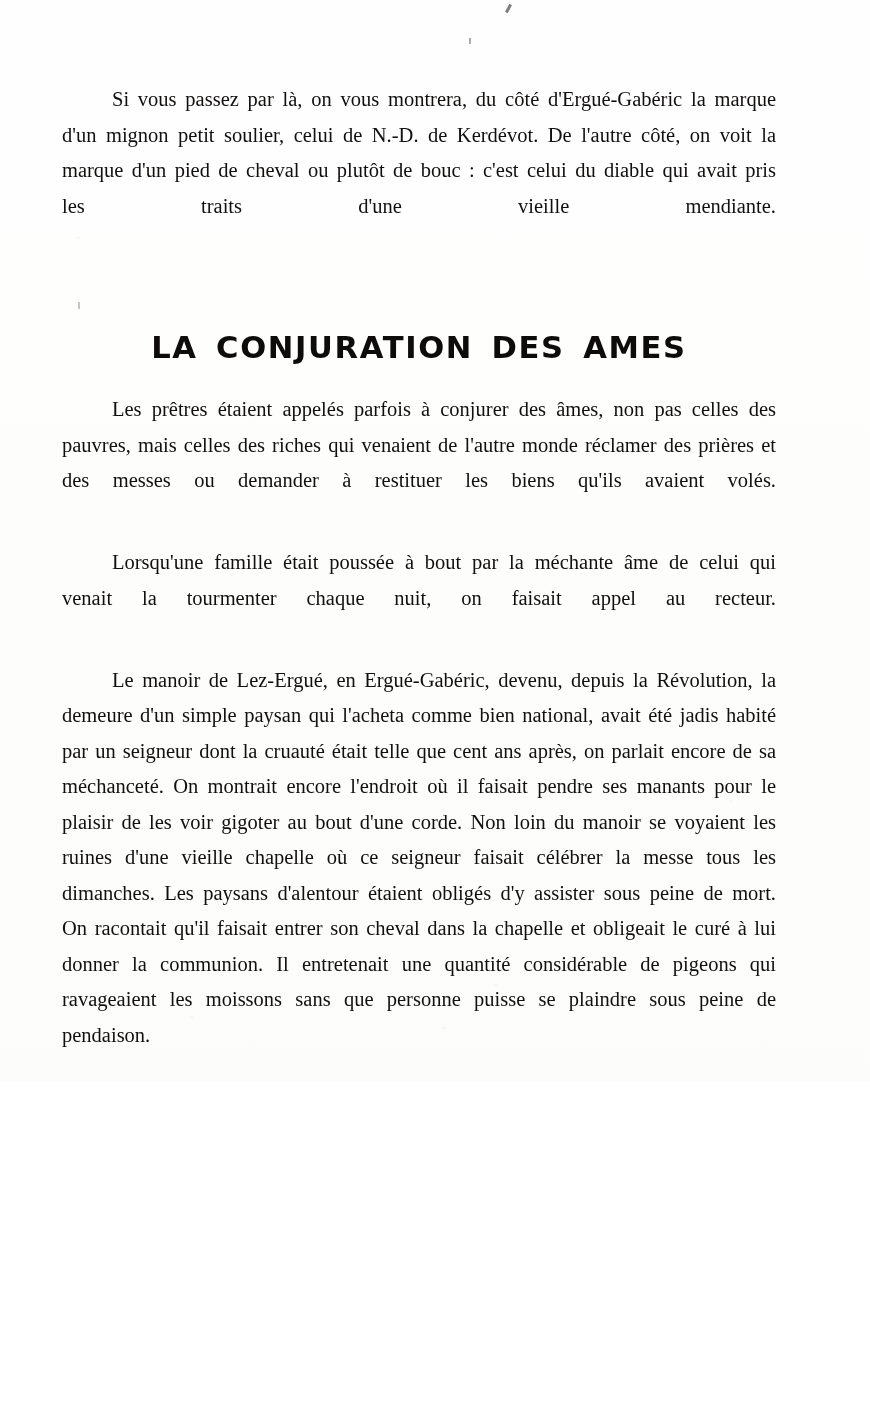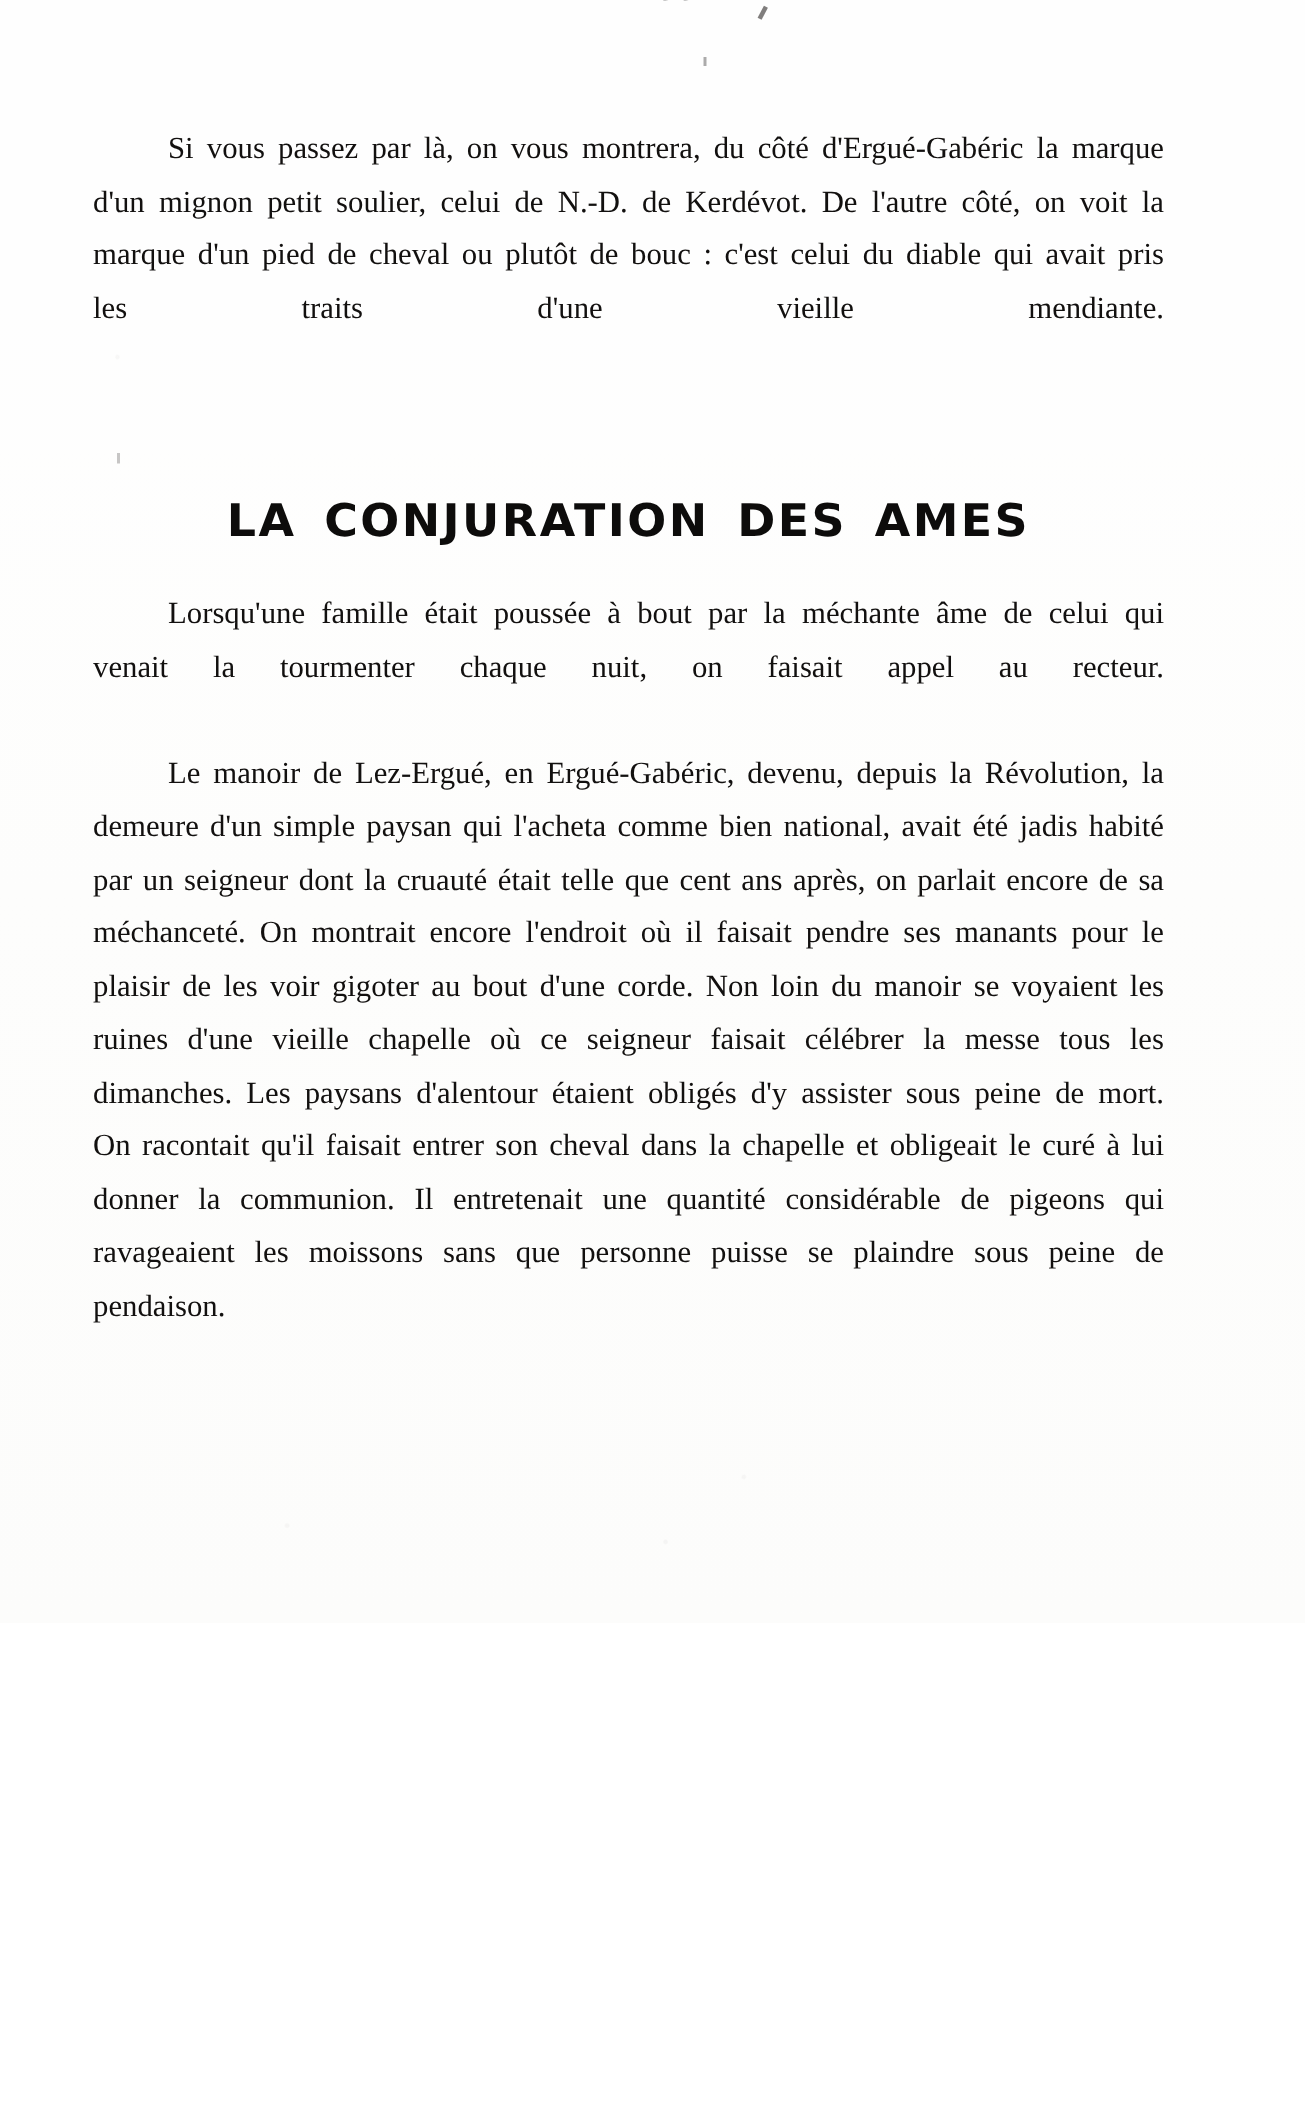--- a/index.html
+++ b/index.html
@@ -80,20 +80,21 @@
     margin: 0 0 0 0;
     text-align: justify;
     text-justify: inter-word;
     text-indent: 50px;
     font-size: 20.5px;
     line-height: 35.5px;
     word-spacing: 1.5px;
     -webkit-font-smoothing: none;
   }
   p.para + p.para {
+    margin-top: 11px;
   }
   
   p.para::after {
     content: "";
     display: inline-block;
     width: 100%;
   }
 
   h1#section-heading {
     margin: 0;
@@ -132,17 +133,18 @@
   <div class="speck" style="left:447px; top:1382px; width:3px; height:4px; opacity:0.22;"></div>
   <div class="speck" style="left:222px; top:1332px; width:5px; height:4px; opacity:0.18;"></div>
 
   <div id="textblock">
     <p class="para">Si vous passez par là, on vous montrera, du côté d'Ergué-Gabéric la marque d'un mignon petit soulier, celui de N.-D. de Kerdévot. De l'autre côté, on voit la marque d'un pied de cheval ou plutôt de bouc : c'est celui du diable qui avait pris les traits d'une vieille mendiante.</p>
   </div>
 
   <h1 id="section-heading">LA CONJURATION DES AMES</h1>
 
   <div id="textblock-body" style="position:absolute; left:62px; top:392px; width:714px;">
+    <p class="para">Les prêtres étaient appelés parfois à conjurer des âmes, non pas celles des pauvres, mais celles des riches qui venaient de l'autre monde réclamer des prières et des messes ou demander à restituer les biens qu'ils avaient volés.</p>
     <p class="para">Lorsqu'une famille était poussée à bout par la méchante âme de celui qui venait la tourmenter chaque nuit, on faisait appel au recteur.</p>
     <p class="para">Le manoir de Lez-Ergué, en Ergué-Gabéric, devenu, depuis la Révolution, la demeure d'un simple paysan qui l'acheta comme bien national, avait été jadis habité par un seigneur dont la cruauté était telle que cent ans après, on parlait encore de sa méchanceté. On montrait encore l'endroit où il faisait pendre ses manants pour le plaisir de les voir gigoter au bout d'une corde. Non loin du manoir se voyaient les ruines d'une vieille chapelle où ce seigneur faisait célébrer la messe tous les dimanches. Les paysans d'alentour étaient obligés d'y assister sous peine de mort. On racontait qu'il faisait entrer son cheval dans la chapelle et obligeait le curé à lui donner la communion. Il entretenait une quantité considérable de pigeons qui ravageaient les moissons sans que personne puisse se plaindre sous peine de pendaison.</p>
   </div>
 
 </div>
 
 </body></html>

